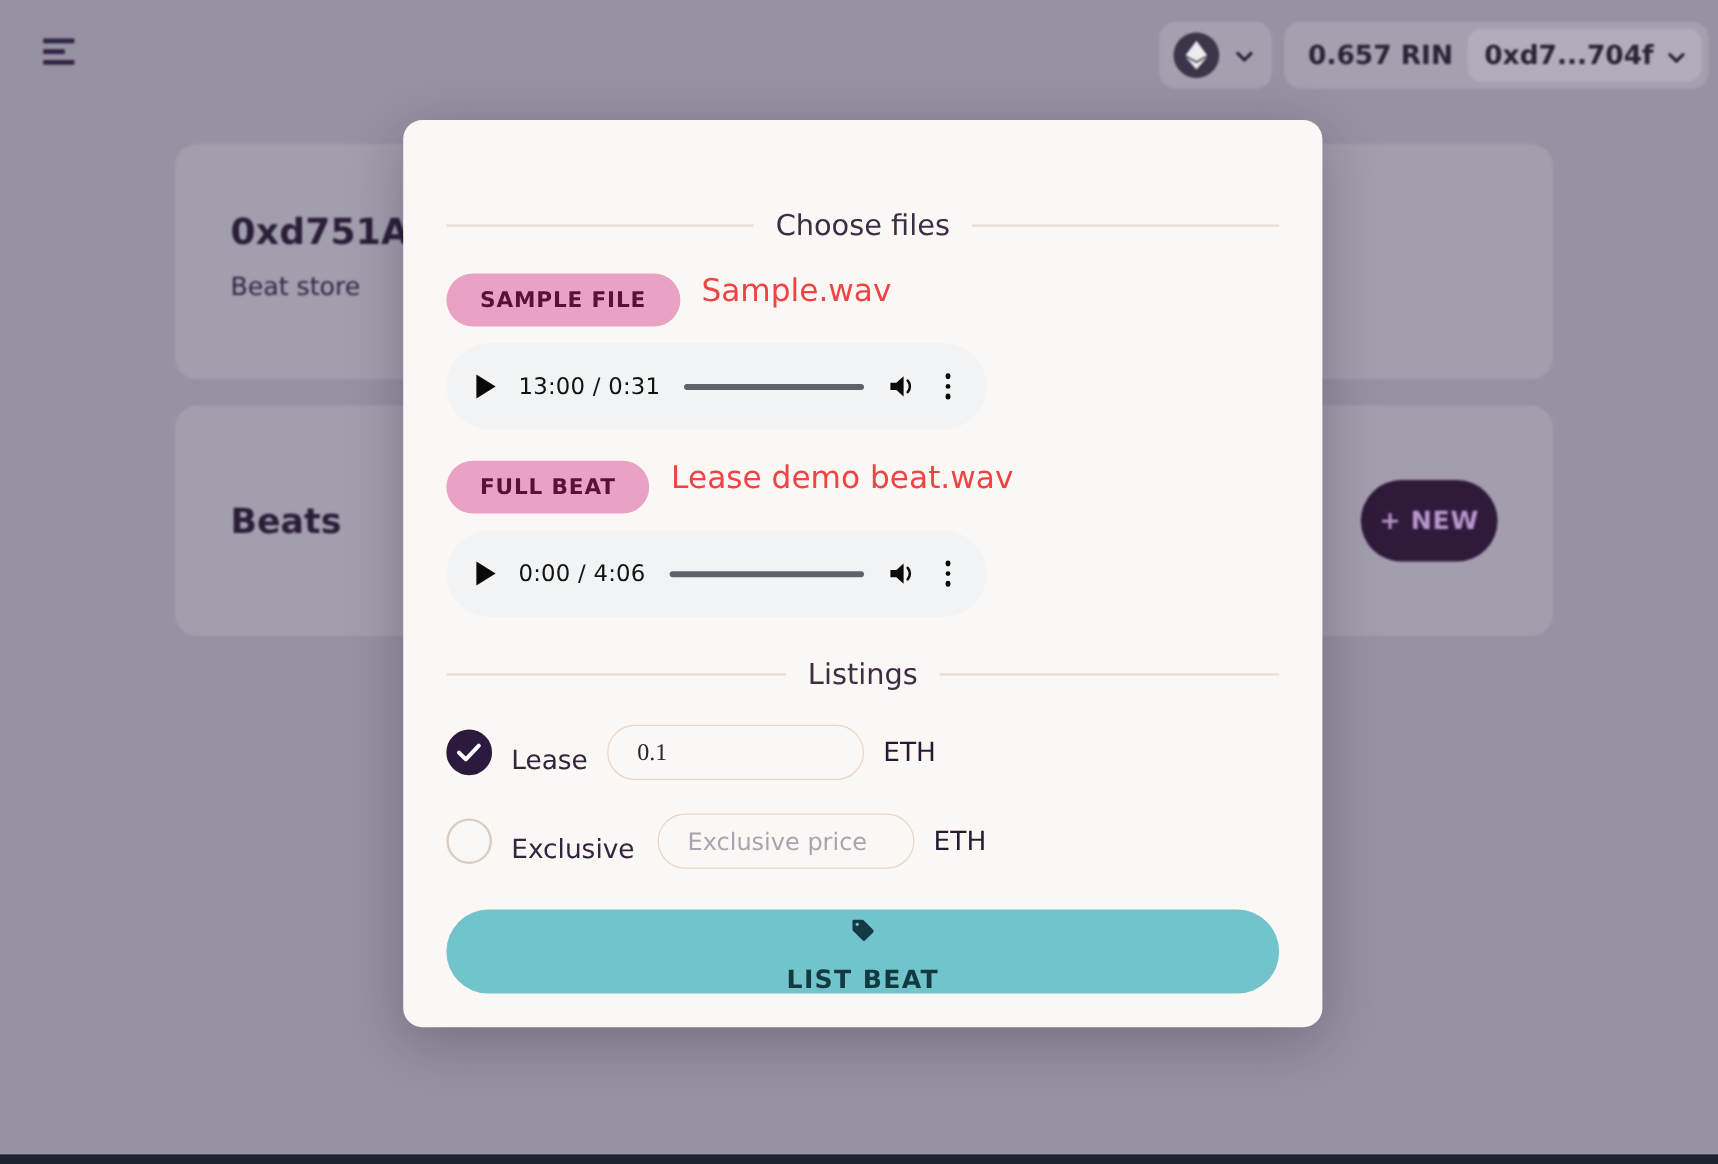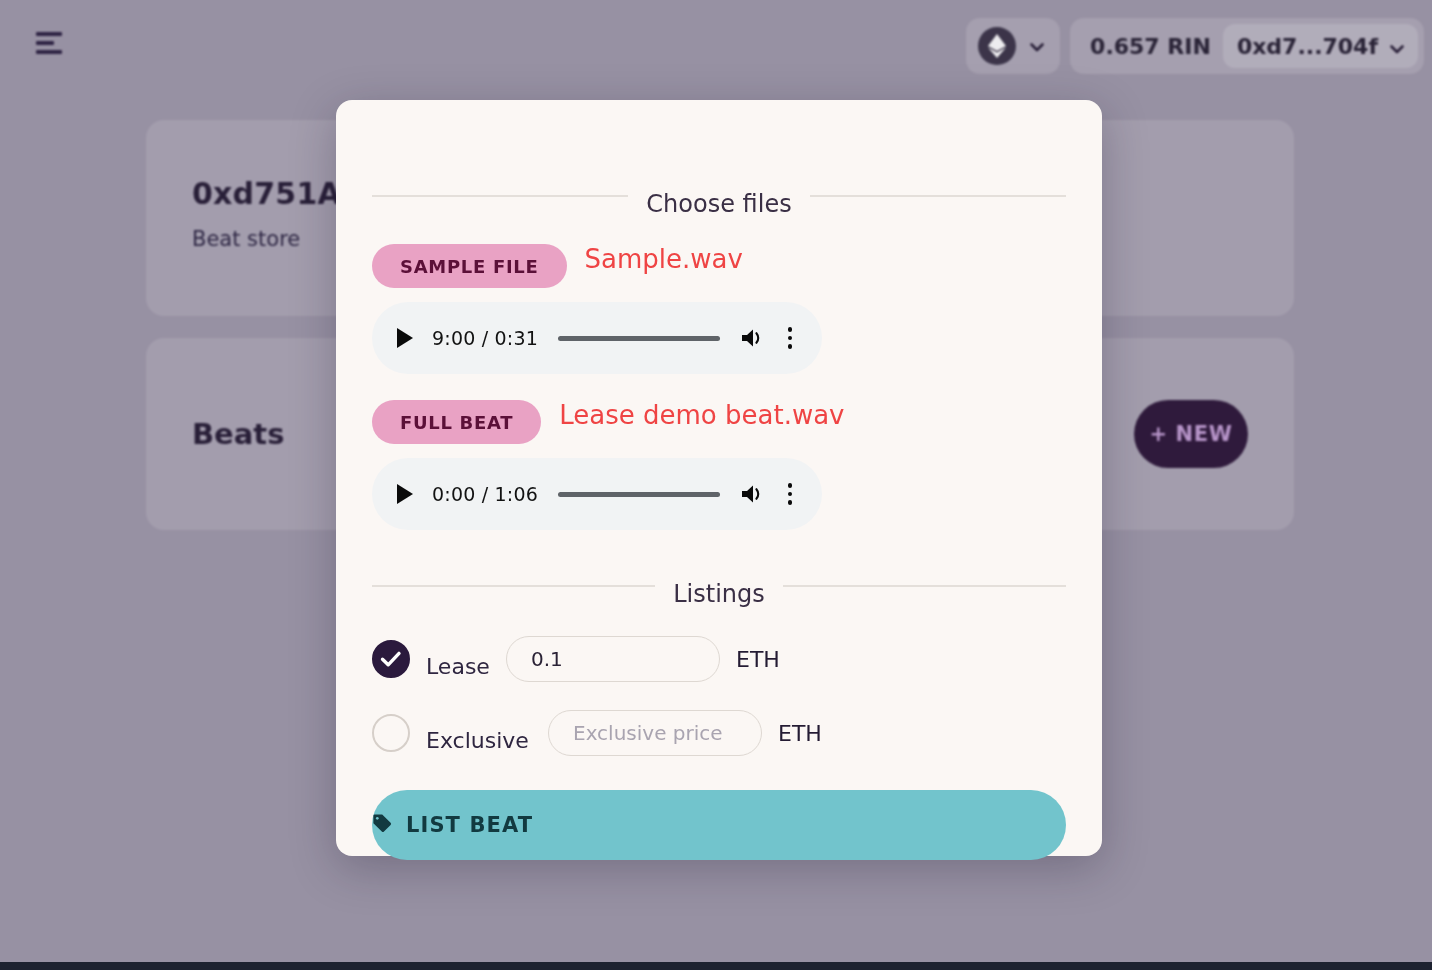--- a/index.html
+++ b/index.html
@@ -200,21 +200,20 @@
     margin-top: 34px;
   }
   .section-divider .rule {
     flex: 1;
     height: 2px;
     background: #e4dfda;
   }
   .section-divider .section-label {
     font-size: 24px;
     color: #3a2f45;
-    margin-top: 16px;
   }
 
   
   .file-row {
     display: flex;
     align-items: flex-start;
     gap: 18px;
     margin-top: 26px;
   }
   .file-badge {
@@ -329,21 +328,21 @@
     height: 46px;
     border: 1.6px solid #ded8d2;
     border-radius: 24px;
     background: #fbf7f4;
     padding: 0 24px;
     font-size: 20px;
     color: #2a2235;
     font-family: inherit;
     outline: none;
   }
-  #lease-price { width: 214px; }
+  #lease-price { width: 214px; font-family: Liberation Serif, serif; }
   #exclusive-price { width: 214px; }
   .price-input::placeholder { color: #a9a4b0; }
 
   .eth-unit {
     font-size: 22px;
     color: #241b33;
     text-align: center;
   }
 
   #list-beat-button {
@@ -353,23 +352,24 @@
     background: #72c4cc;
     color: #123a40;
     border: none;
     border-radius: 35px;
     font-size: 21px;
     font-weight: 600;
     letter-spacing: 1.1px;
     cursor: pointer;
     display: flex;
     align-items: center;
-    justify-content: flex-start;
+    justify-content: flex-end;
     gap: 14px;
     font-family: inherit;
+    flex-direction: column;
   }
 
   #bottom-strip {
     position: absolute;
     left: 0; right: 0; bottom: 0;
     height: 8px;
     background: #1d2230;
   }
 </style>
 </head>
@@ -441,21 +441,21 @@
 
   <div class="file-row">
     <button class="file-badge">SAMPLE FILE</button>
     <span class="file-name">Sample.wav</span>
   </div>
 
   <div class="audio-player">
     <button class="play-btn">
       <span class="play-tri"></span>
     </button>
-    <span class="time-label">9:00 / 0:31</span>
+    <span class="time-label">13:00 / 0:31</span>
     <span class="progress-track"></span>
     <button class="icon-btn">
       <svg width="24" height="22" viewBox="0 0 24 22">
         <polygon points="2,8 7,8 13,2.5 13,19.5 7,14 2,14" fill="#0a0a0a"></polygon>
         <path d="M16.4 6.2 A7.2 7.2 0 0 1 16.4 15.8" stroke="#0a0a0a" stroke-width="2.1" fill="none" stroke-linecap="round"></path>
       </svg>
     </button>
     <button class="icon-btn">
       <span class="kebab">
         <i></i>
@@ -467,21 +467,21 @@
 
   <div class="file-row">
     <button class="file-badge">FULL BEAT</button>
     <span class="file-name">Lease demo beat.wav</span>
   </div>
 
   <div class="audio-player">
     <button class="play-btn">
       <span class="play-tri"></span>
     </button>
-    <span class="time-label">0:00 / 1:06</span>
+    <span class="time-label">0:00 / 4:06</span>
     <span class="progress-track"></span>
     <button class="icon-btn">
       <svg width="24" height="22" viewBox="0 0 24 22">
         <polygon points="2,8 7,8 13,2.5 13,19.5 7,14 2,14" fill="#0a0a0a"></polygon>
         <path d="M16.4 6.2 A7.2 7.2 0 0 1 16.4 15.8" stroke="#0a0a0a" stroke-width="2.1" fill="none" stroke-linecap="round"></path>
       </svg>
     </button>
     <button class="icon-btn">
       <span class="kebab">
         <i></i>

